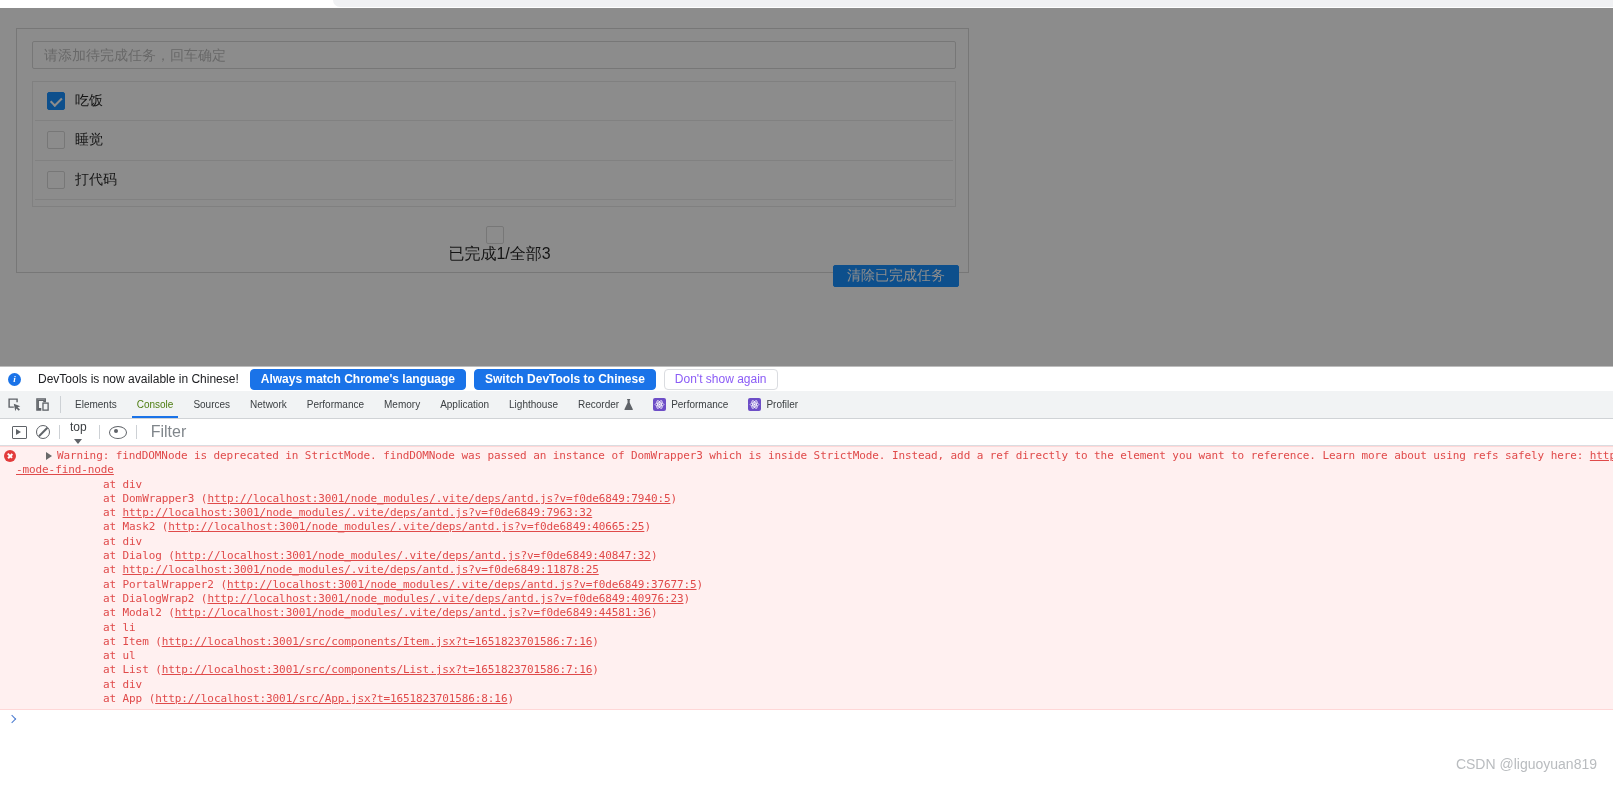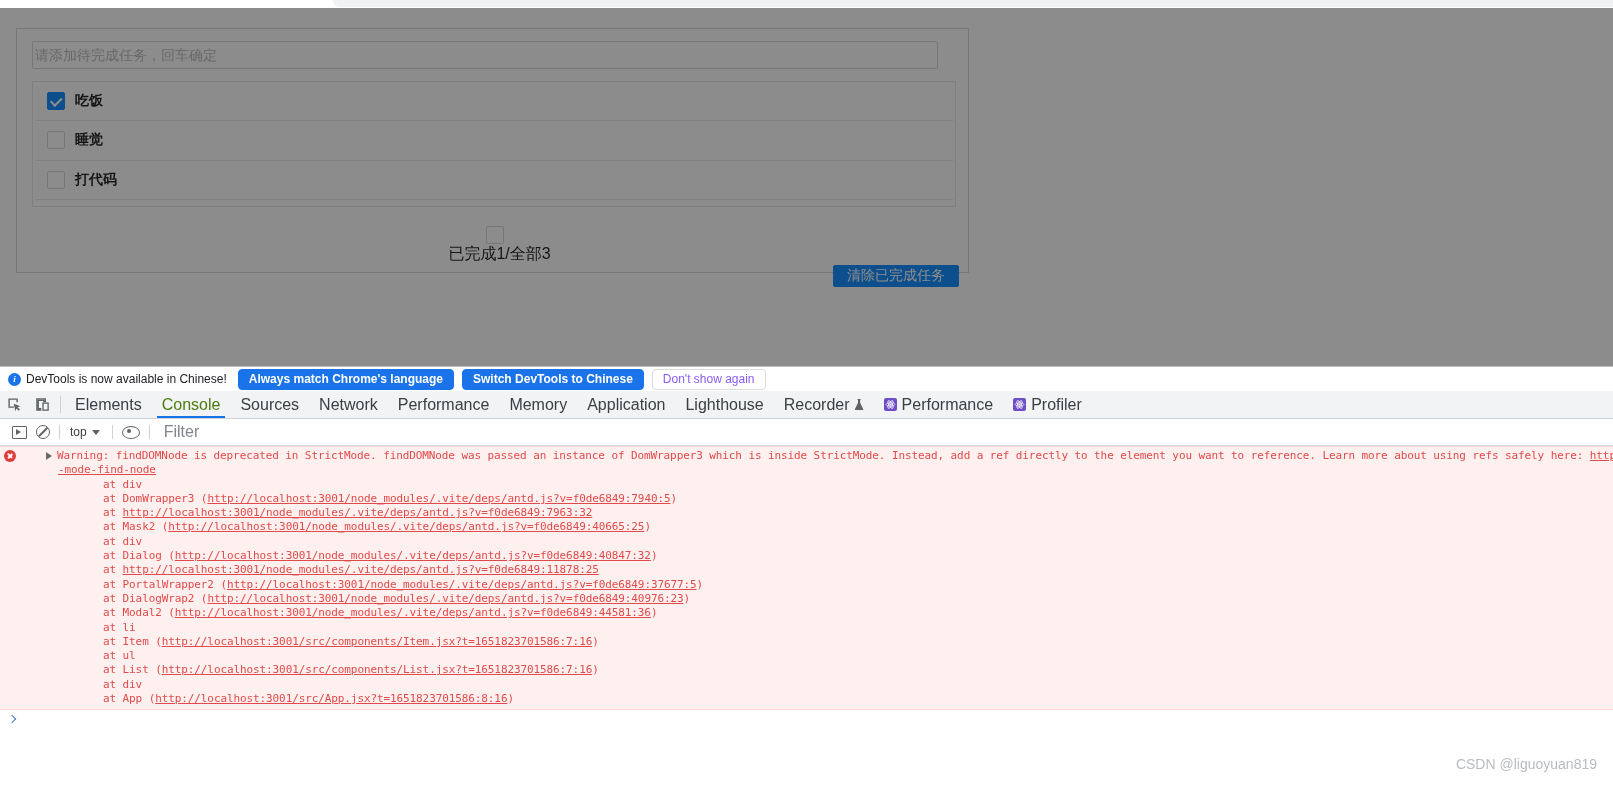--- a/index.html
+++ b/index.html
@@ -10,85 +10,85 @@
   
   .browser-top{position:absolute;top:0;left:0;right:0;height:8px;background:#fff;}
   .tabstrip-remnant{position:absolute;left:333px;right:0;top:0;height:7px;background:#f0f1f3;border-radius:0 0 0 10px;}
 
   
   .page-area{position:absolute;top:8px;left:0;right:0;height:358px;background:#fff;}
   .page-mask{position:absolute;inset:0;background:rgba(0,0,0,0.45);pointer-events:none;z-index:10;}
 
   .todo-panel{position:absolute;left:16px;top:20px;width:951px;height:243px;background:#fff;border:1px solid #d9d9d9;}
   .todo-input{position:absolute;left:15px;top:12px;width:900px;height:26px;border:1px solid #d9d9d9;border-radius:2px;
-              padding:0 2px;font-size:14px;font-family:"Liberation Sans",sans-serif;color:rgba(0,0,0,.85);outline:none;}
+              padding:0 11px;font-size:14px;font-family:"Liberation Sans",sans-serif;color:rgba(0,0,0,.85);outline:none;}
   .todo-input::placeholder{color:#bfbfbf;}
   .todo-list{position:absolute;left:15px;top:52px;width:922px;height:118px;border:1px solid #e9e9e9;
              display:flex;flex-direction:column;padding-bottom:6px;background:#fff;}
-  .todo-item{flex:1;display:flex;align-items:center;padding:0 12px;margin:0 2px;border-bottom:1px solid #ececec;font-weight:bold;}
+  .todo-item{flex:1;display:flex;align-items:center;padding:0 12px;margin:0 2px;border-bottom:1px solid #ececec;}
   .cb{display:inline-block;width:16px;height:16px;border:1px solid #d9d9d9;border-radius:2px;background:#fff;position:relative;flex:none;}
   .todo-item.checked .cb{background:#1890ff;border-color:#1890ff;}
   .todo-item.checked .cb::after{content:"";position:absolute;left:4.5px;top:1.5px;width:4.5px;height:8.5px;
                                 border:solid #fff;border-width:0 2px 2px 0;transform:rotate(45deg);}
   .todo-label{margin-left:10px;font-size:14px;color:rgba(0,0,0,.85);}
   .todo-footer{position:absolute;left:13px;right:9px;top:197px;height:30px;display:flex;align-items:center;flex-direction:column;}
   .summary{margin-left:10px;font-size:16px;color:rgba(0,0,0,.85);}
   .clear-btn{margin-left:auto;width:126px;height:30px;background:#1890ff;border:1px solid #1890ff;border-radius:2px;
              color:#fff;font-size:14px;font-family:"Liberation Sans",sans-serif;cursor:pointer;}
 
   
   .devtools{position:absolute;top:366px;left:0;right:0;bottom:0;background:#fff;border-top:1px solid #bdbdbd;}
 
   .lang-banner{height:24px;display:flex;align-items:center;gap:5px;padding-left:8px;font-size:12px;color:#202124;background:#fff;}
   .info-icon{width:13px;height:13px;border-radius:50%;background:#1a73e8;color:#fff;font-size:9px;font-weight:bold;
              display:flex;align-items:center;justify-content:center;font-family:"Liberation Serif",serif;font-style:italic;flex:none;}
-  .banner-msg{margin-right:6px;}
+  .banner-msg{margin-right:6px;margin-left:12px;}
   .banner-btn{font-size:12px;font-weight:bold;border-radius:4px;padding:3px 10px;height:21px;box-sizing:border-box;
               font-family:"Liberation Sans",sans-serif;cursor:pointer;line-height:13px;}
   .banner-btn.primary{background:#1a73e8;border:1px solid #1a73e8;color:#fff;margin-right:3px;}
   .banner-btn.secondary{background:#fff;border:1px solid #dadce0;color:#8b5cf6;font-weight:normal;}
 
   .tabbar{height:27px;background:#f1f3f4;border-bottom:1px solid #d0d3d6;display:flex;align-items:stretch;
-          font-size:16px;color:#3c4043;}
+          font-size:10px;color:#3c4043;}
   .tb-iconbtn{width:28px;display:flex;align-items:center;justify-content:center;cursor:pointer;}
   .vdiv{width:1px;background:#cdd1d5;margin:5px 4px;}
   .tab{padding:0 10px;display:flex;align-items:center;gap:5px;position:relative;cursor:pointer;white-space:nowrap;}
   .tab.selected{color:#4d7c0f;}
   .tab.selected::after{content:"";position:absolute;left:5px;right:5px;bottom:0;height:2px;background:#1a73e8;}
   .flask{width:9px;height:11px;background:#5f6368;clip-path:polygon(30% 0,70% 0,62% 12%,62% 35%,98% 95%,92% 100%,8% 100%,2% 95%,38% 35%,38% 12%);}
   .react-badge{width:13px;height:13px;border-radius:2px;background:#6d4ec7;display:flex;align-items:center;justify-content:center;flex:none;}
 
   .console-toolbar{height:26px;background:#fff;border-bottom:1px solid #dadce0;display:flex;align-items:center;
                    font-size:12px;color:#333;padding-left:7px;}
   .ct-icon{display:flex;align-items:center;justify-content:center;width:24px;height:20px;cursor:pointer;}
   .sidebar-box{width:13px;height:11px;border:1.5px solid #5f6368;border-radius:1px;position:relative;}
   .sidebar-box::after{content:"";position:absolute;left:3px;top:2px;width:0;height:0;
                       border-left:5px solid #5f6368;border-top:3.5px solid transparent;border-bottom:3.5px solid transparent;}
   .clear-icon{width:12px;height:12px;border:1.5px solid #5f6368;border-radius:50%;position:relative;}
   .clear-icon::after{content:"";position:absolute;left:0;top:5px;width:12px;height:1.5px;background:#5f6368;transform:rotate(-45deg);}
-  .ctx-select{display:flex;align-items:center;gap:5px;padding:0 6px;cursor:pointer;color:#3c4043;}
+  .ctx-select{display:flex;align-items:center;gap:5px;padding:0 6px;cursor:pointer;color:#3c4043;flex-direction:column;}
   .caret-down{width:0;height:0;border-left:4px solid transparent;border-right:4px solid transparent;border-top:5px solid #5f6368;}
   .eye-icon{width:16px;height:11px;border:1.5px solid #5f6368;border-radius:50%;position:relative;}
   .eye-icon::after{content:"";position:absolute;left:4.5px;top:2.5px;width:4px;height:4px;border-radius:50%;background:#5f6368;}
   .filter-input{border:none;outline:none;font-size:16px;font-family:"Liberation Sans",sans-serif;color:#202124;width:300px;margin-left:6px;}
   .filter-input::placeholder{color:#80868b;}
 
   
   .console-error{background:#fff0f0;border-top:1px solid #ffd7d7;border-bottom:1px solid #ffd7d7;
                  font-family:"DejaVu Sans Mono",monospace;font-size:11px;letter-spacing:-0.1px;line-height:14.3px;
                  color:#e04a4a;padding:2px 0 3px 0;overflow:hidden;}
   .err-line1{position:relative;padding-left:57px;white-space:nowrap;overflow:hidden;}
   .err-icon{position:absolute;left:4px;top:1px;width:12px;height:12px;border-radius:50%;background:#e23b3b;}
   .err-icon::before,.err-icon::after{content:"";position:absolute;left:2.8px;top:5.3px;width:6.4px;height:1.5px;background:#fff;}
   .err-icon::before{transform:rotate(45deg);}
   .err-icon::after{transform:rotate(-45deg);}
   .err-caret{position:absolute;left:46px;top:3.2px;width:0;height:0;
              border-left:6px solid #696969;border-top:4px solid transparent;border-bottom:4px solid transparent;}
   .err-link{color:#e04a4a;text-decoration:underline;cursor:pointer;}
-  .err-line2{padding-left:58px;white-space:nowrap;}
+  .err-line2{padding-left:16px;white-space:nowrap;}
   .stack-line{padding-left:103px;white-space:nowrap;overflow:hidden;}
 
   .console-prompt{height:18px;display:flex;align-items:center;padding-left:9px;background:#fff;}
   .prompt-chevron{width:5px;height:5px;border-right:1.6px solid #4a7bd0;border-top:1.6px solid #4a7bd0;transform:rotate(45deg);}
 
   .watermark{position:absolute;right:16px;bottom:16px;font-size:14px;color:#b9bcbf;z-index:20;}
 
   svg{display:block;}
 </style>
 </head>

